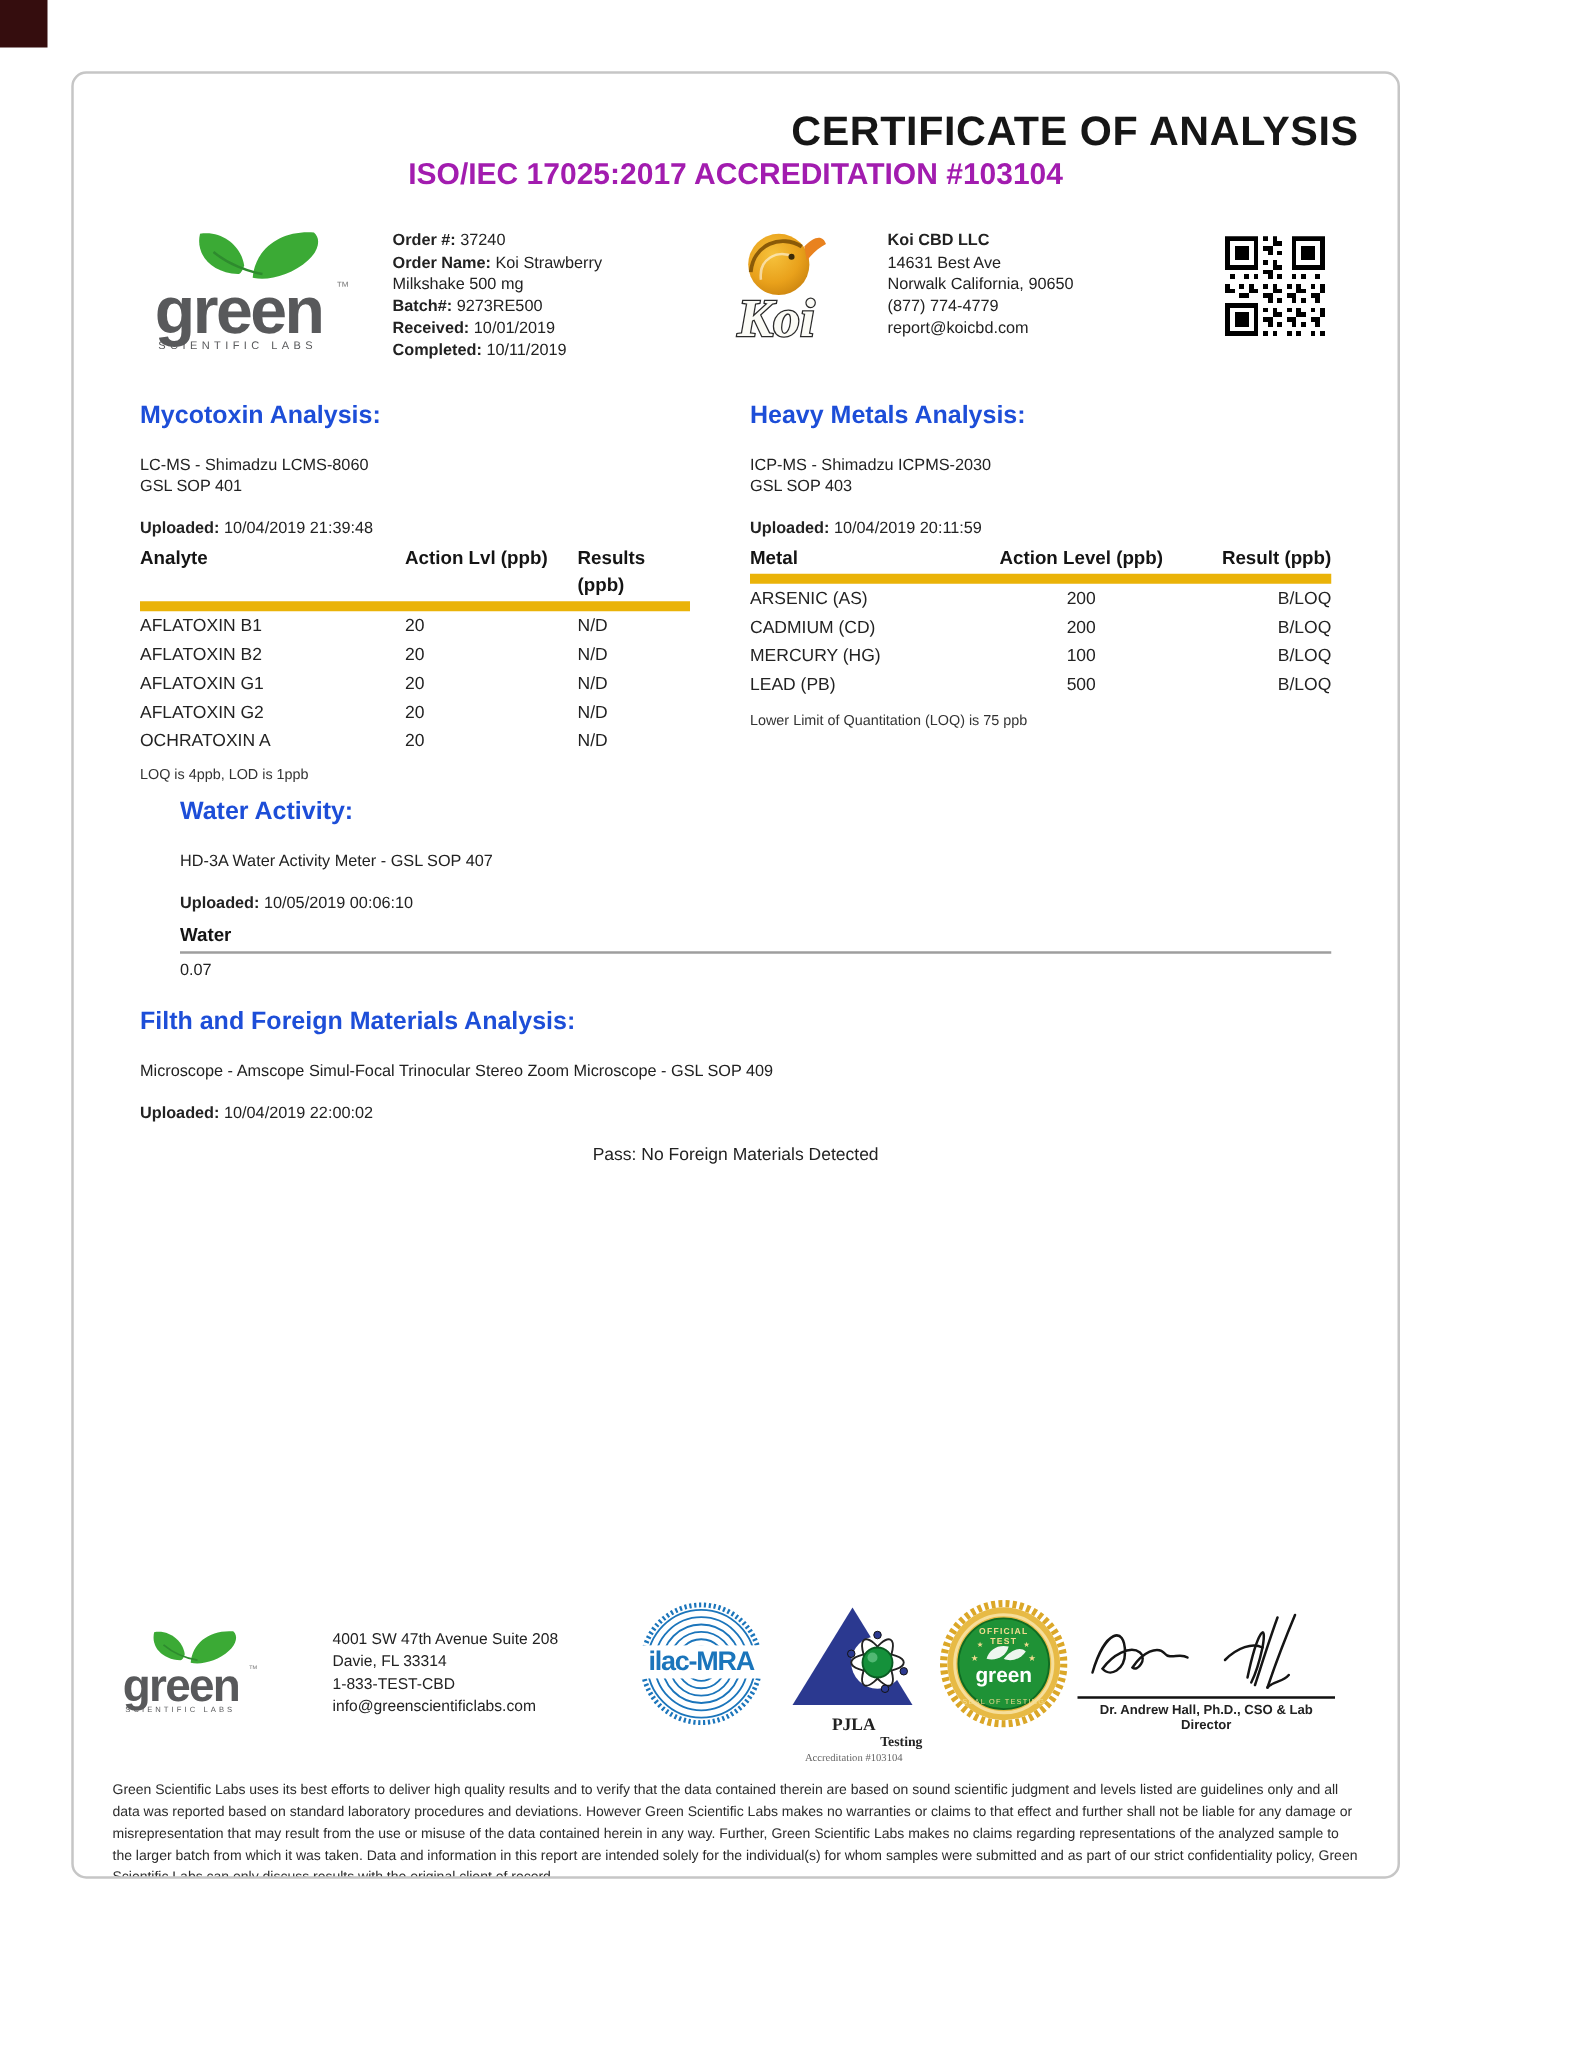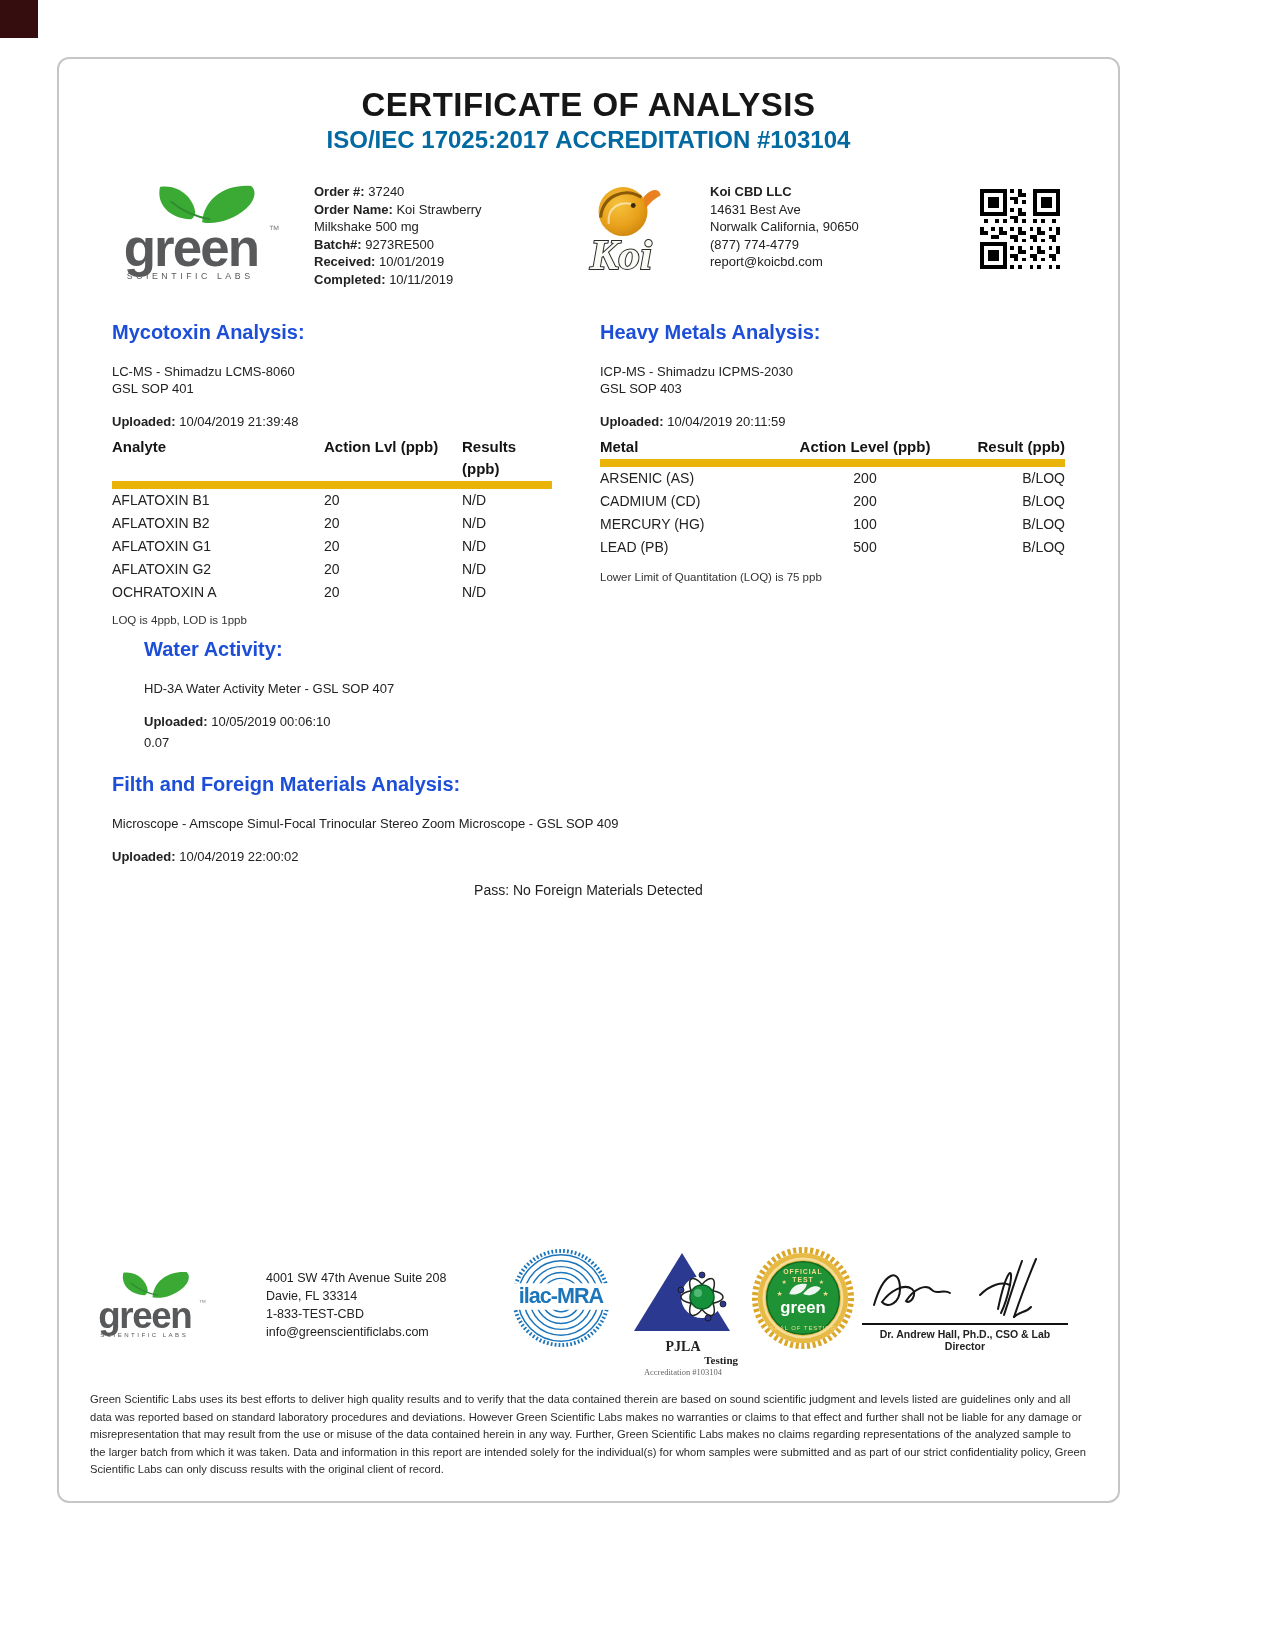--- a/index.html
+++ b/index.html
@@ -11,22 +11,22 @@
   :root{
     --brand-green:#3BAA35; --brand-gray:#58595B; --ilac-blue:#1B75BB;
     --pjla-navy:#2B3990; --seal-gold:#DBA728; --seal-green:#1F9236; --koi-gold:#E9A11B;
   }
   .corner-mark{ position:absolute; left:0; top:0; width:38px; height:38px; background:#350d0e; }
   .card{
     position:absolute; left:57px; top:57px; width:1063px; height:1446px;
     background:#fff; border:2px solid #c6c6c6; border-radius:12px;
     padding:26px 31px 28px; overflow:hidden;
   }
-  h1{ margin:0; text-align:center; font-size:33px; line-height:40px; font-weight:bold; letter-spacing:.5px; color:#161616;}
-  .sub{ margin:0; text-align:center; font-size:24px; line-height:30px; font-weight:bold; color:#0369a1;}
+  h1{ margin:0; text-align:right; font-size:33px; line-height:40px; font-weight:bold; letter-spacing:.5px; color:#161616;}
+  .sub{ margin:0; text-align:center; font-size:24px; line-height:30px; font-weight:bold; color:#a21caf;}
 
   .id-row{ position:relative; height:112px; margin:26px 22px 0; }
   .lab-logo{ position:absolute; left:0; top:0; width:196px; height:102px; }
   .order-block{ position:absolute; left:202px; top:2px; width:205px; font-size:13px; line-height:17.5px; }
   .koi-logo{ position:absolute; left:468px; top:2px; width:82px; height:102px; }
   .client-block{ position:absolute; left:598px; top:2px; width:270px; font-size:13px; line-height:17.5px; }
   .qr{ position:absolute; left:868px; top:8px; width:80px; height:80px; }
   .qr svg{ width:80px; height:80px; shape-rendering:crispEdges; }
   .lbl{ font-weight:bold; }
 
@@ -311,20 +311,21 @@
             </div>
         </div>
         <div class="footnote">Lower Limit of Quantitation (LOQ) is 75 ppb</div>
       </section>
     </div>
 
     <section class="water-sec">
       <h3 class="sec-title">Water Activity:</h3>
       <div class="method">HD-3A Water Activity Meter - GSL SOP 407</div>
       <div class="uploaded"><span class="lbl">Uploaded:</span> <span>10/05/2019 00:06:10</span></div>
+      <div class="water-head">Water</div>
       <div class="water-val">0.07</div>
     </section>
 
     <section class="filth-sec">
       <h3 class="sec-title">Filth and Foreign Materials Analysis:</h3>
       <div class="method">Microscope - Amscope Simul-Focal Trinocular Stereo Zoom Microscope - GSL SOP 409</div>
       <div class="uploaded"><span class="lbl">Uploaded:</span> <span>10/04/2019 22:00:02</span></div>
       <div class="pass-line">Pass: No Foreign Materials Detected</div>
     </section>
   </div>

